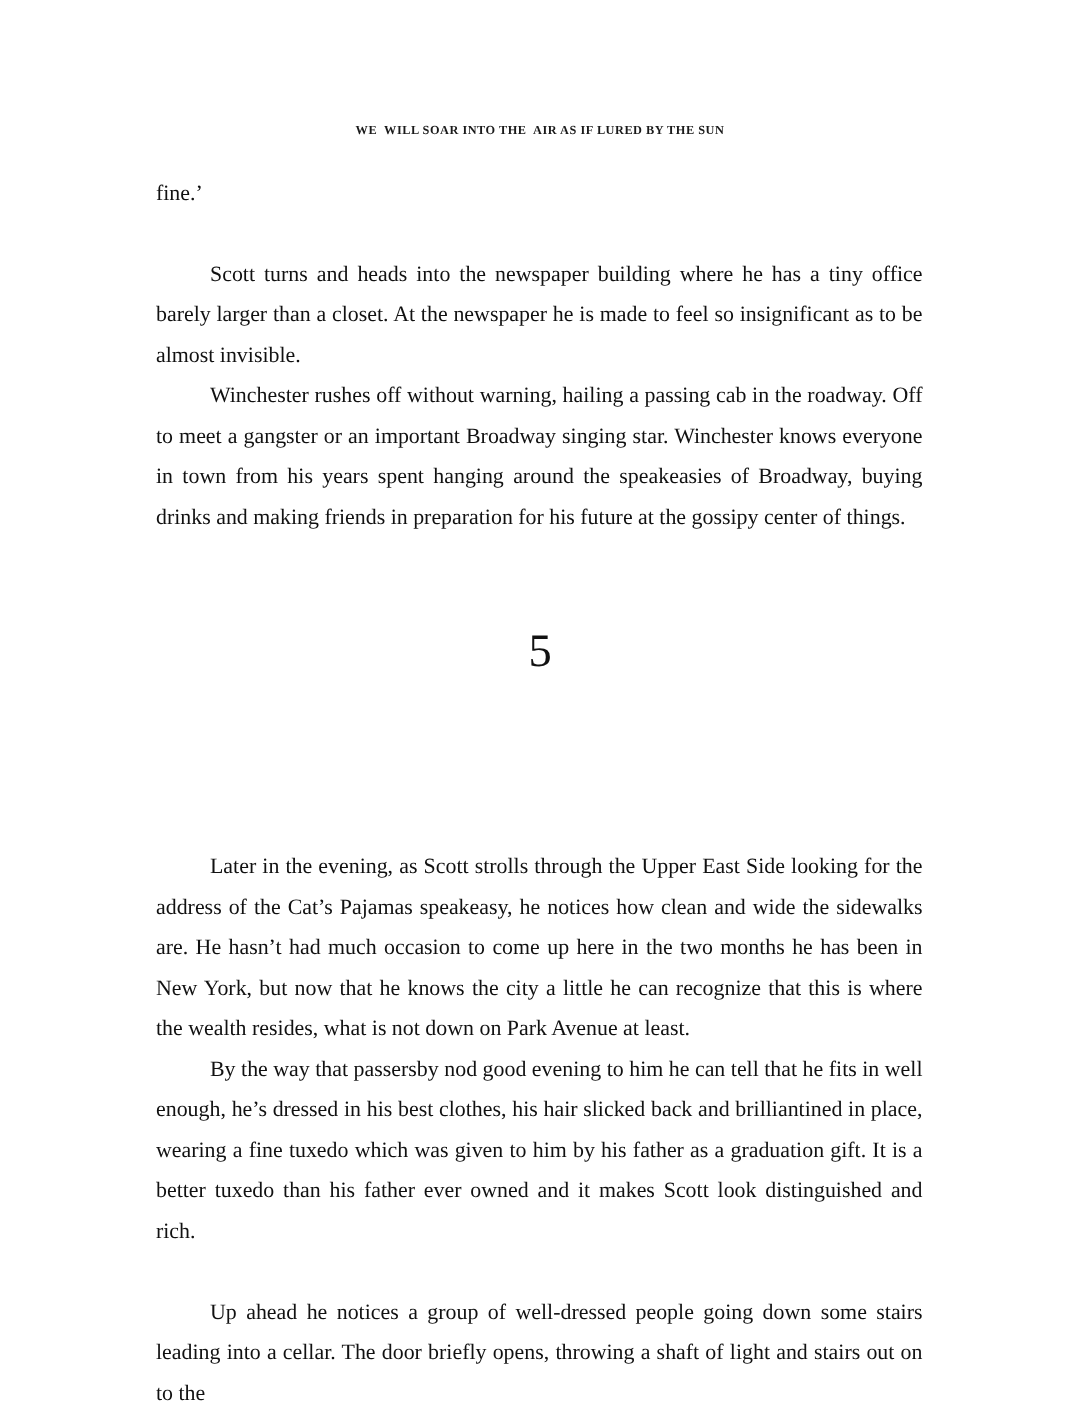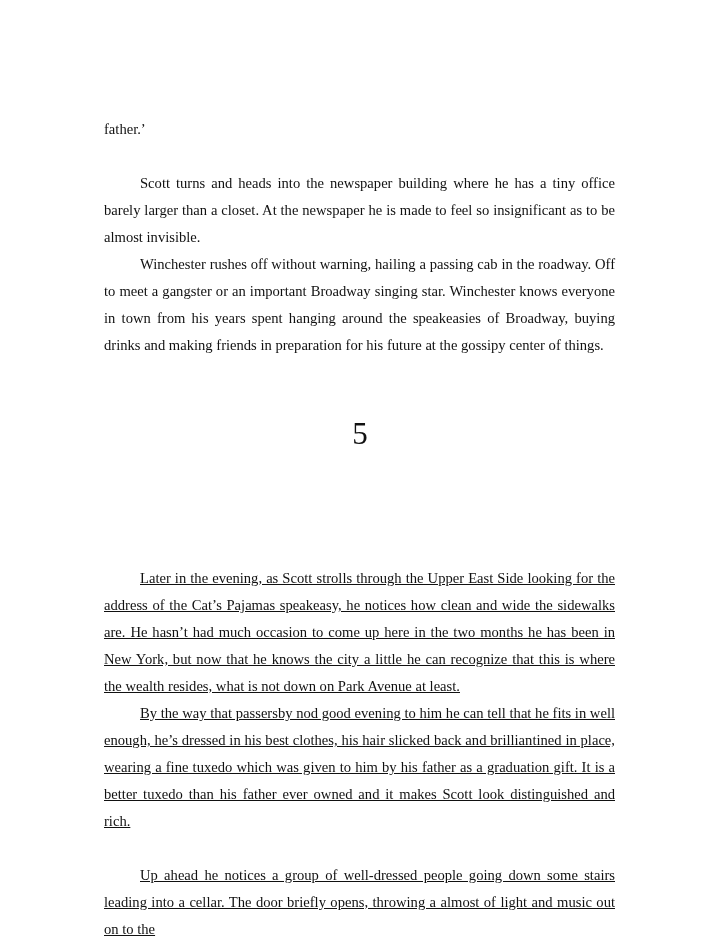--- a/index.html
+++ b/index.html
@@ -82,48 +82,48 @@
     line-height: 34px;
     color: #111111;
   }
 
   
   .text-column-two {
     position: absolute;
     top: 565px;
     left: 104px;
     width: 511px;
-    text-decoration: underline;
   }
 </style>
 </head>
 <body>
 
 <div class="page">
 
+  <div class="running-head">WE  WILL SOAR INTO THE  AIR AS IF LURED BY THE SUN</div>
 
   <div class="text-column">
 
-    <p class="body-par no-indent">father.’</p>
+    <p class="body-par no-indent">fine.’</p>
 
     <div class="blank-line"></div>
 
     <p class="body-par indent">Scott turns and heads into the newspaper building where he has a tiny office barely larger than a closet. At the newspaper he is made to feel so insignificant as to be almost invisible.</p>
 
     <p class="body-par indent">Winchester rushes off without warning, hailing a passing cab in the roadway. Off to meet a gangster or an important Broadway singing star. Winchester knows everyone in town from his years spent hanging around the speakeasies of Broadway, buying drinks and making friends in preparation for his future at the gossipy center of things.</p>
 
   </div>
 
   <div class="chapter-number">5</div>
 
   <div class="text-column-two">
 
     <p class="body-par indent">Later in the evening, as Scott strolls through the Upper East Side looking for the address of the Cat’s Pajamas speakeasy, he notices how clean and wide the sidewalks are. He hasn’t had much occasion to come up here in the two months he has been in New York, but now that he knows the city a little he can recognize that this is where the wealth resides, what is not down on Park Avenue at least.</p>
 
     <p class="body-par indent">By the way that passersby nod good evening to him he can tell that he fits in well enough, he’s dressed in his best clothes, his hair slicked back and brilliantined in place, wearing a fine tuxedo which was given to him by his father as a graduation gift. It is a better tuxedo than his father ever owned and it makes Scott look distinguished and rich.</p>
 
     <div class="blank-line"></div>
 
-    <p class="body-par indent">Up ahead he notices a group of well-dressed people going down some stairs leading into a cellar. The door briefly opens, throwing a almost of light and music out on to the</p>
+    <p class="body-par indent">Up ahead he notices a group of well-dressed people going down some stairs leading into a cellar. The door briefly opens, throwing a shaft of light and stairs out on to the</p>
 
   </div>
 
 </div>
 
 </body></html>

